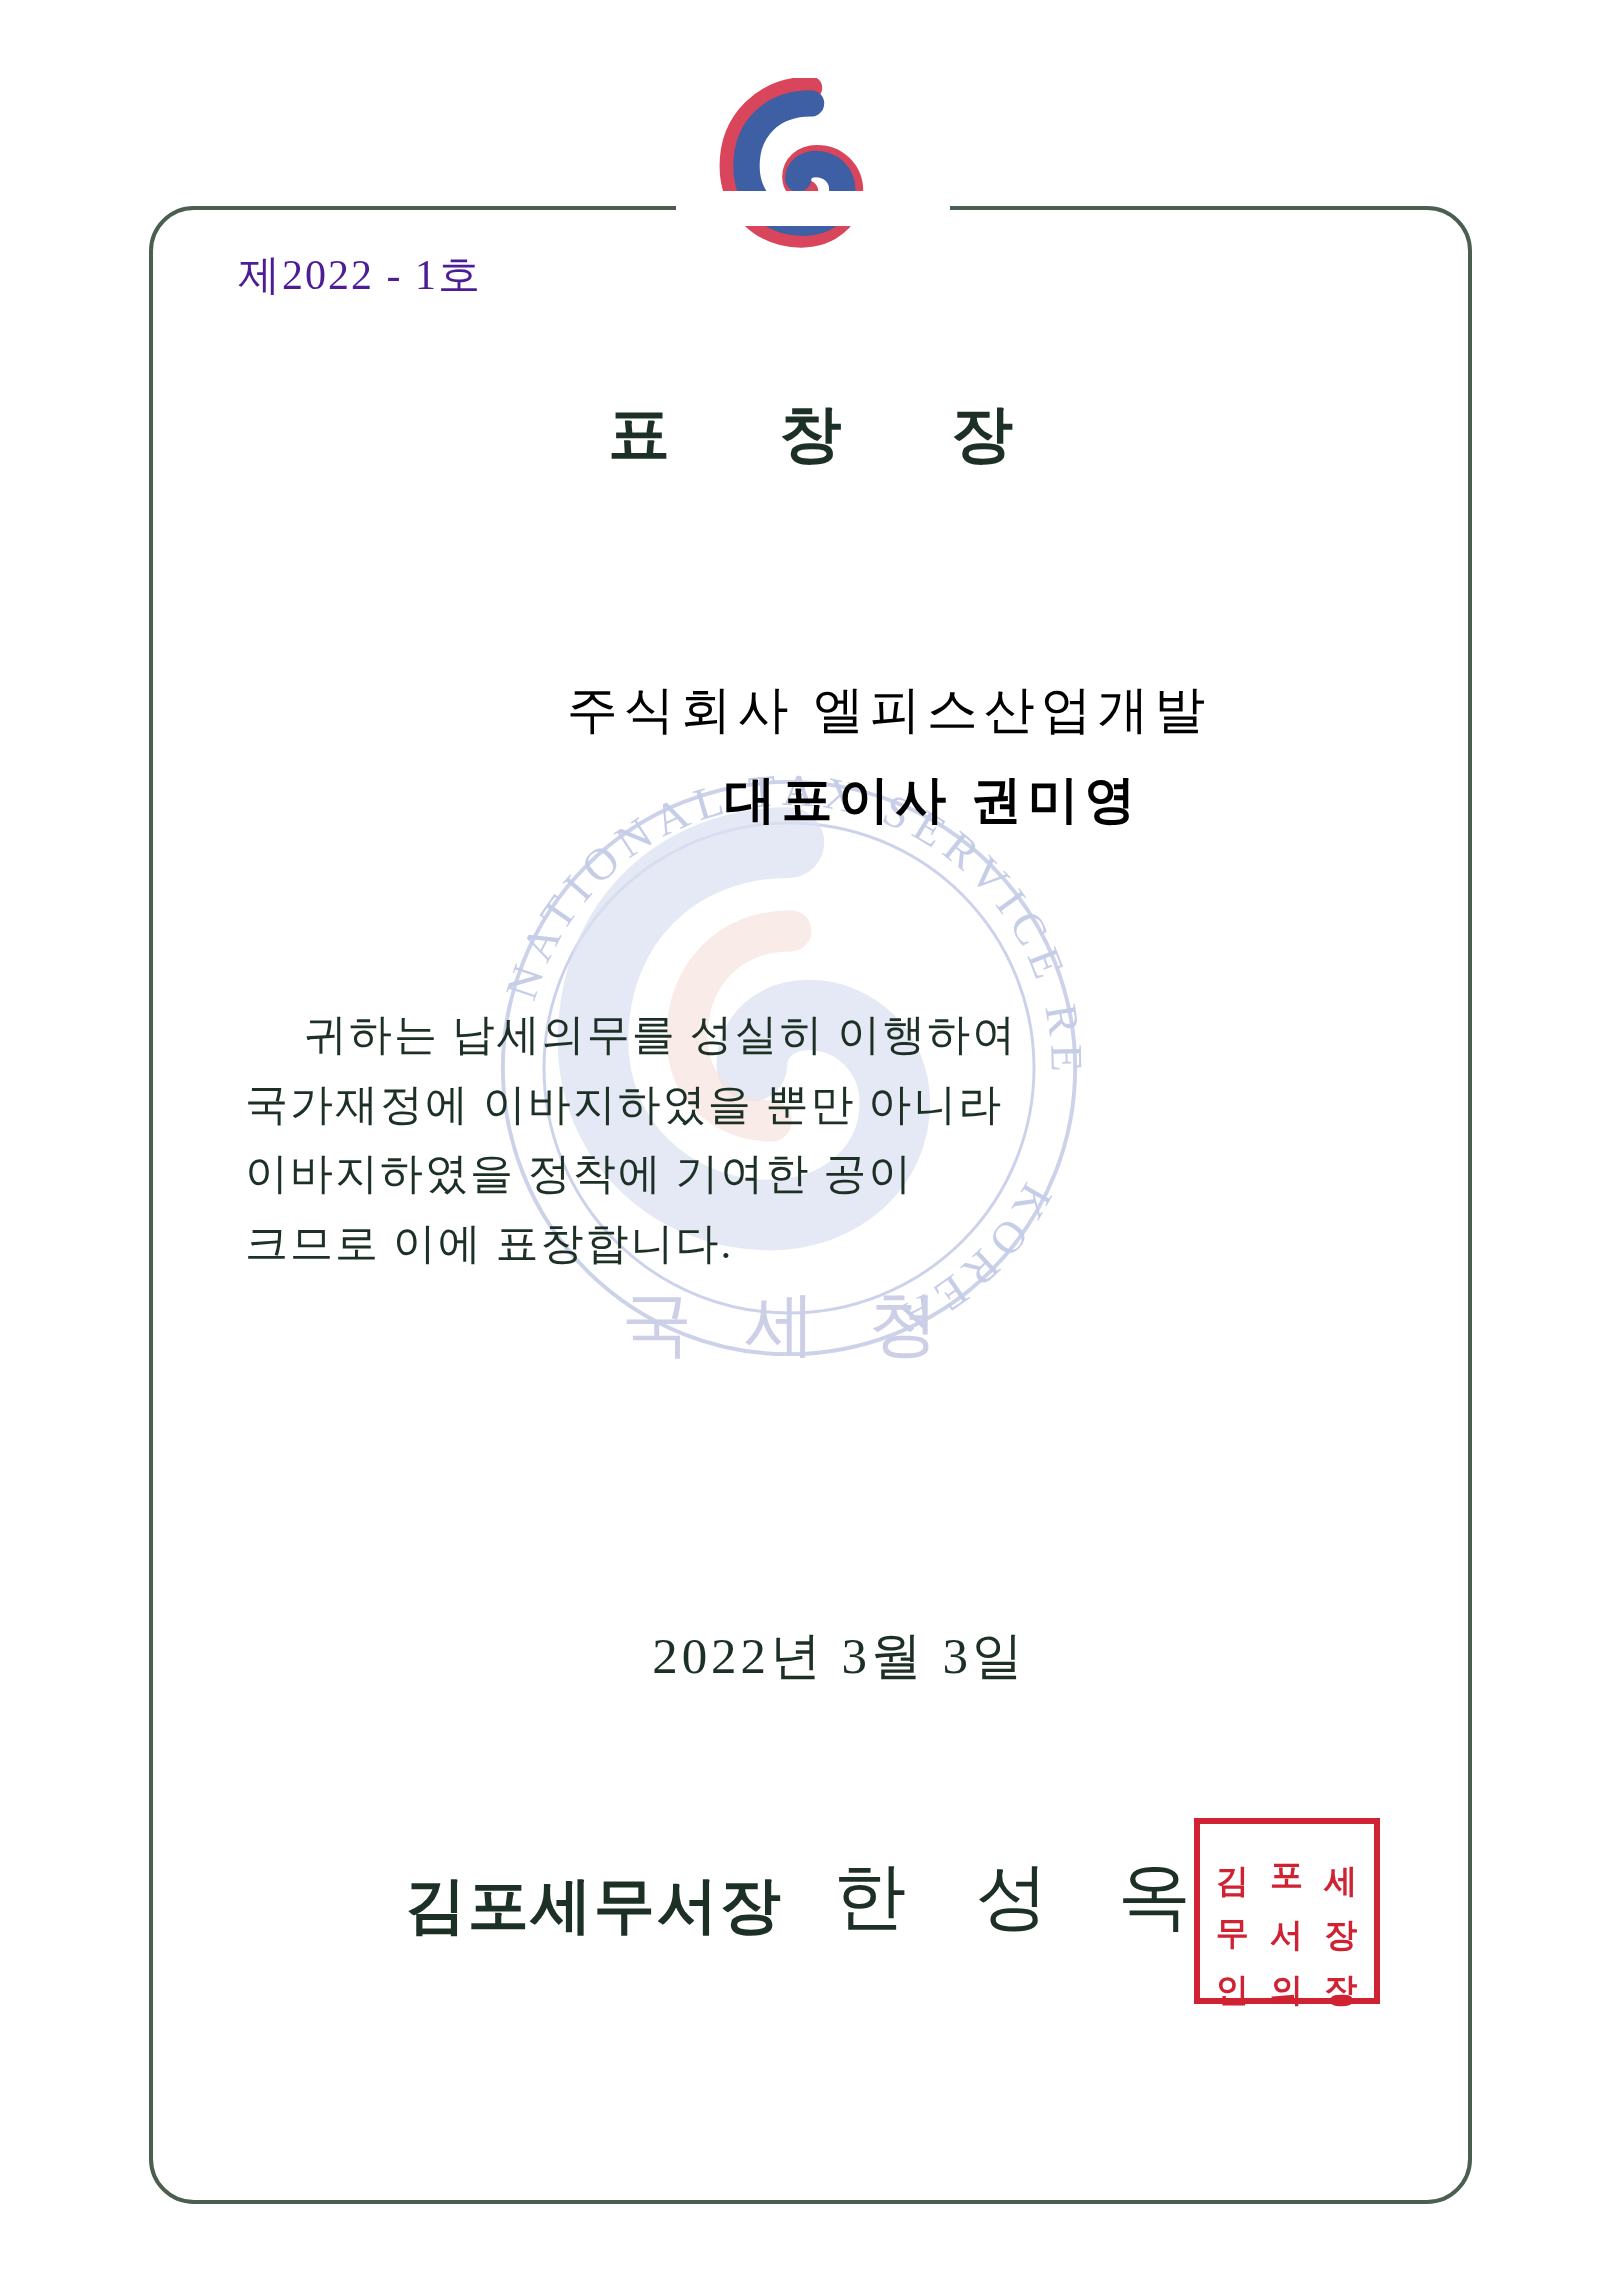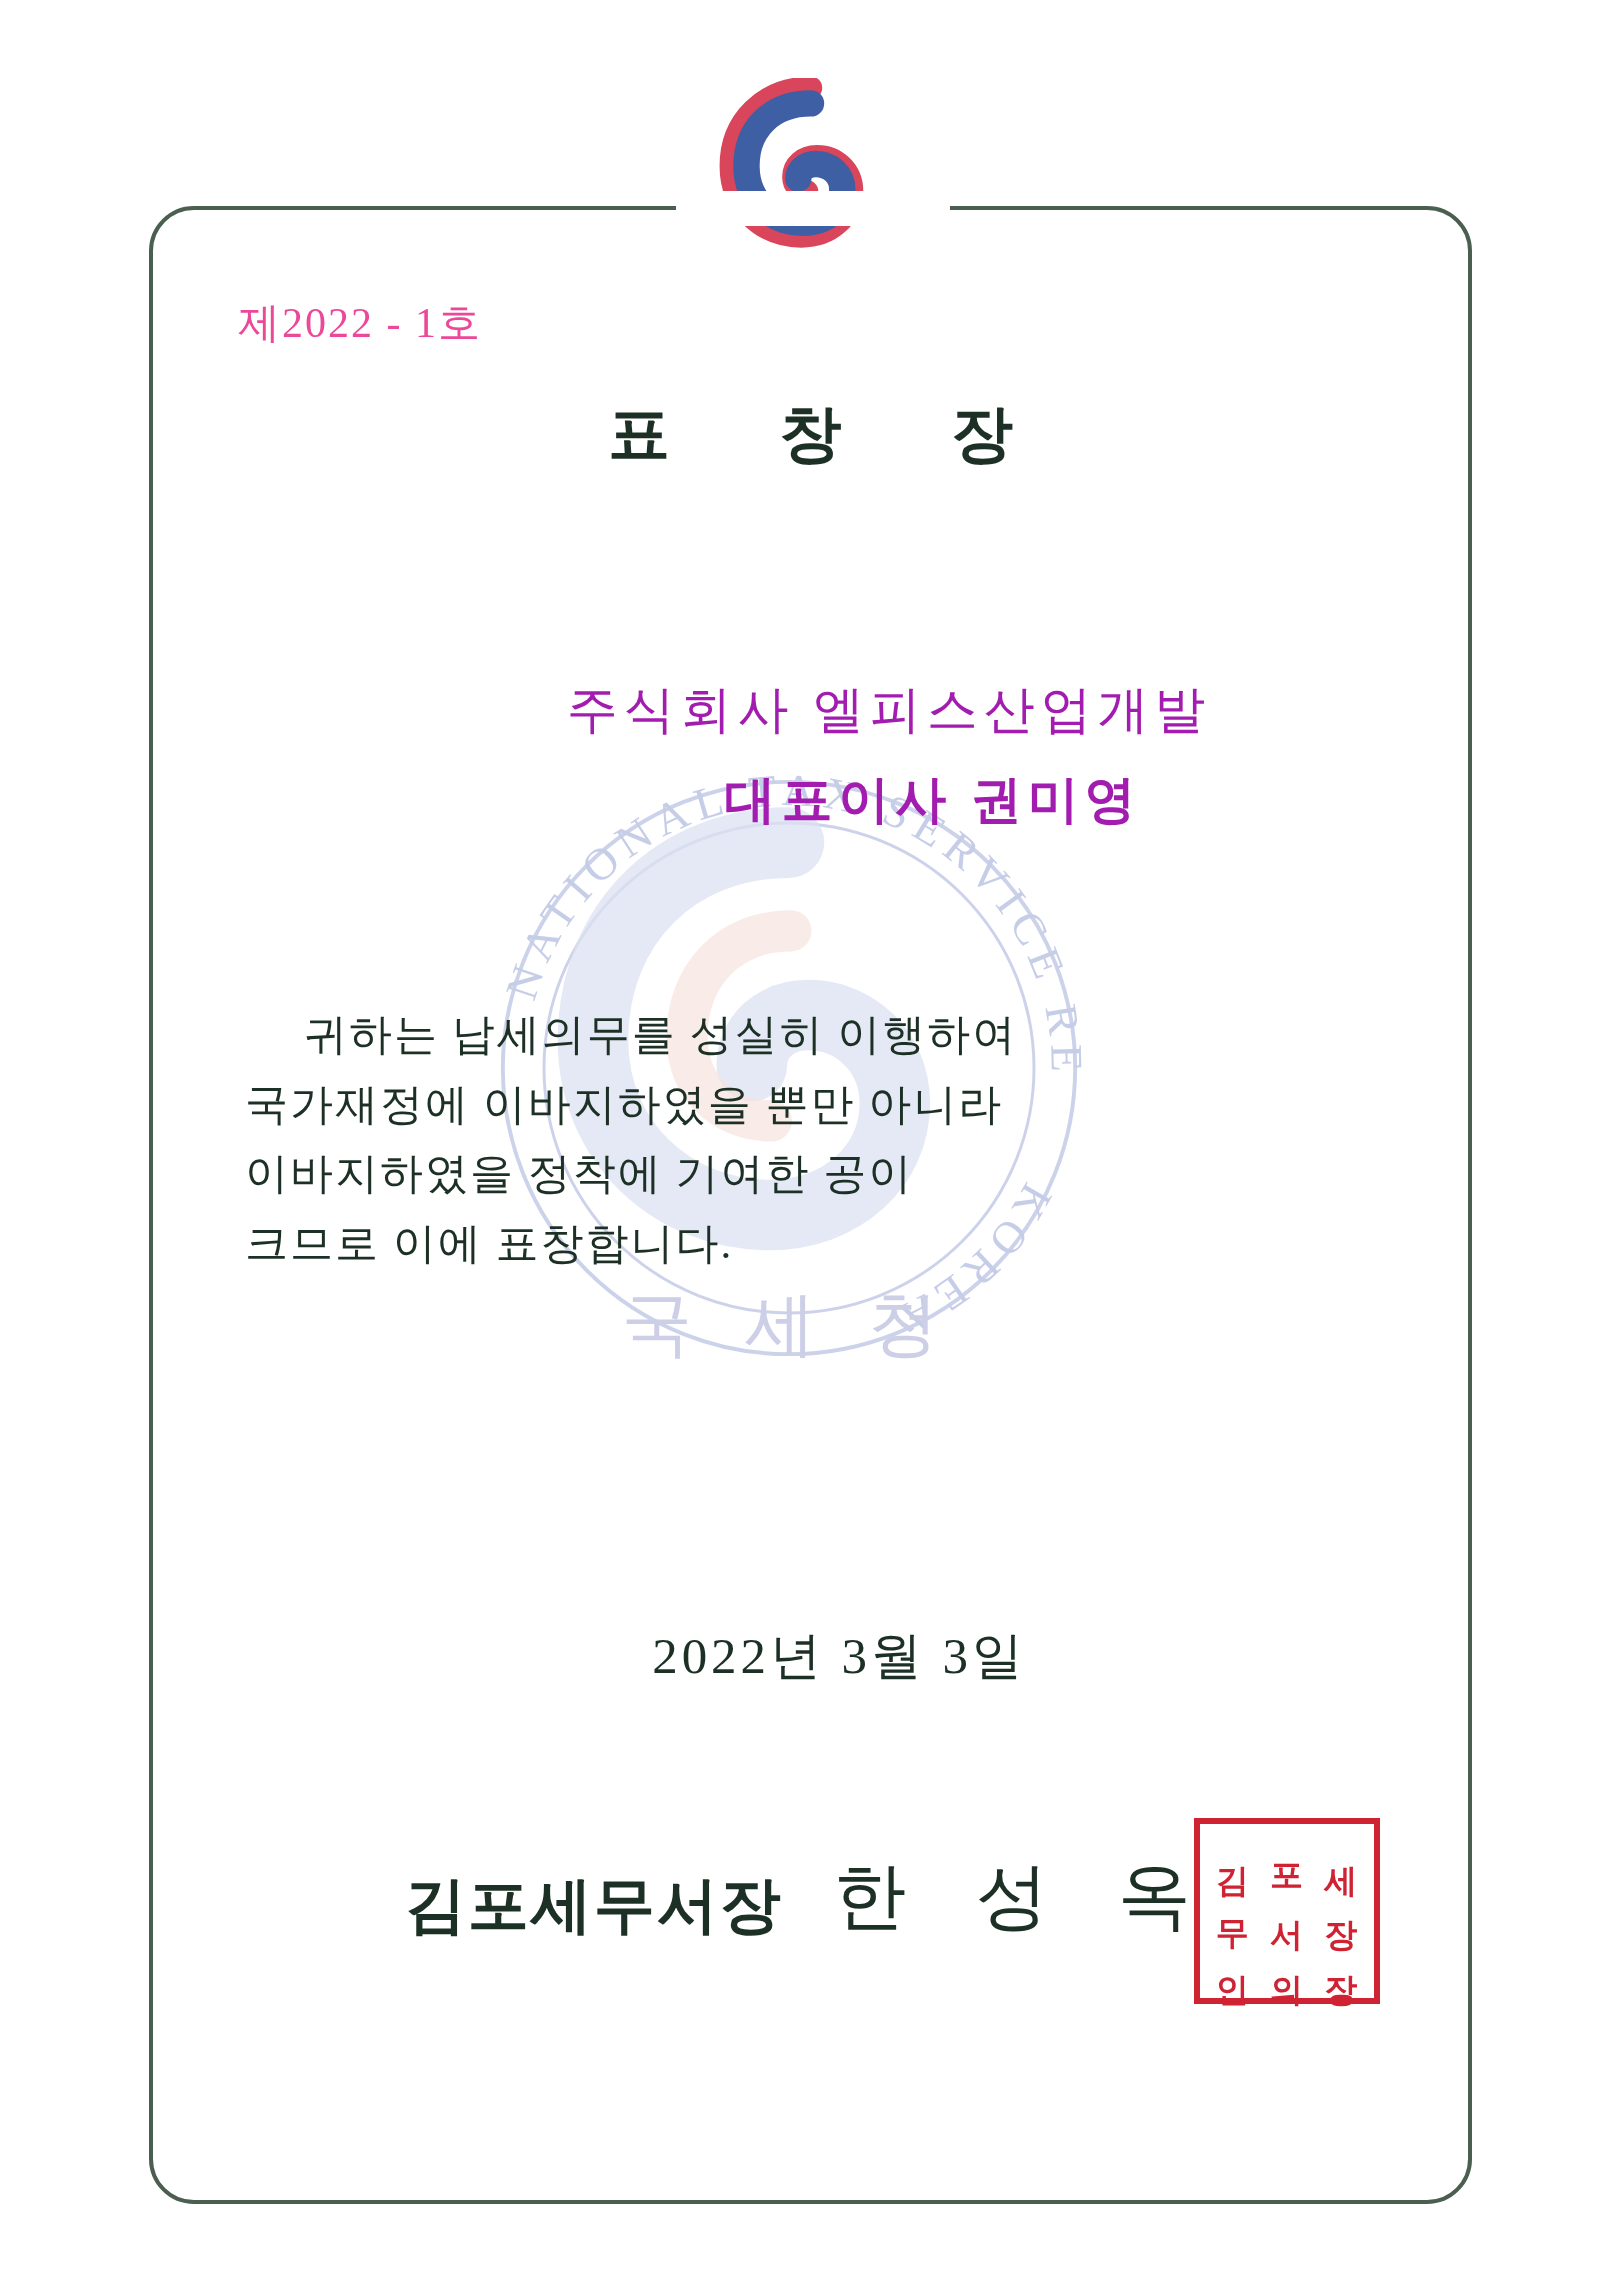--- a/index.html
+++ b/index.html
@@ -67,23 +67,22 @@
     pointer-events: none;
   }
 
   
   #serial {
     position: absolute;
     left: 238px;
     top: 247px;
     font-size: 42px;
     letter-spacing: 2px;
-    color: #ec4899;
+    color: #4c1d95;
     white-space: nowrap;
-    margin-top: 48px;
   }
 
   #doc-title {
     position: absolute;
     left: 0;
     top: 392px;
     width: 100%;
     text-align: center;
     font-size: 62px;
     letter-spacing: 47px;
@@ -91,21 +90,21 @@
     font-weight: 700;
     color: #1d3026;
   }
 
   #recipient-block {
     position: absolute;
     left: 0;
     top: 676px;
     width: 100%;
     text-align: center;
-    color: #a21caf;
+    color: #000000;
   }
   #recipient-company {
     font-size: 51px;
     letter-spacing: 5.9px;
     padding-left: 157px;
   }
   #recipient-person {
     margin-top: 21px;
     font-size: 51px;
     font-weight: 700;

